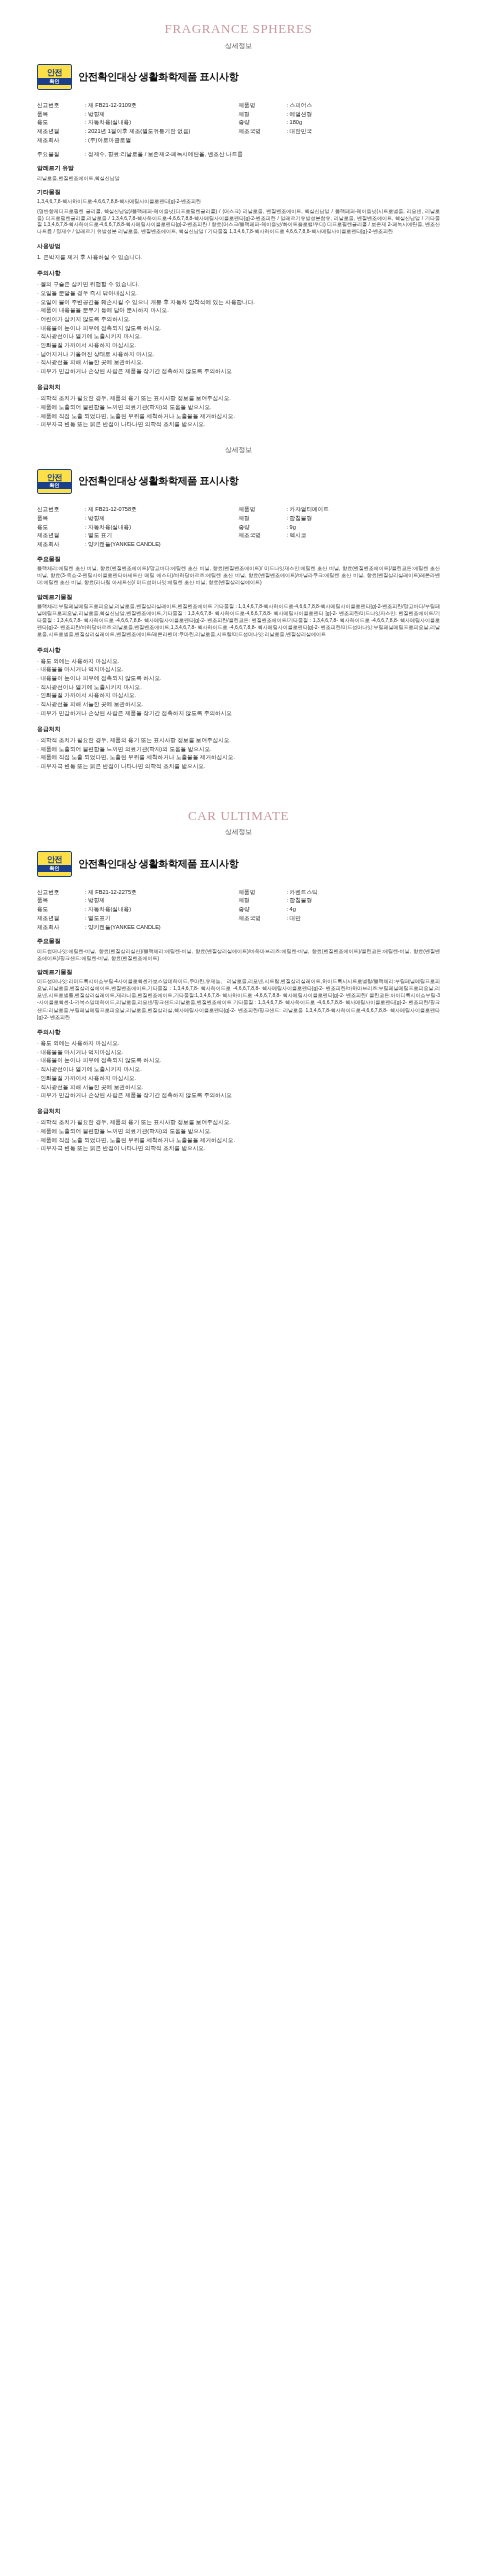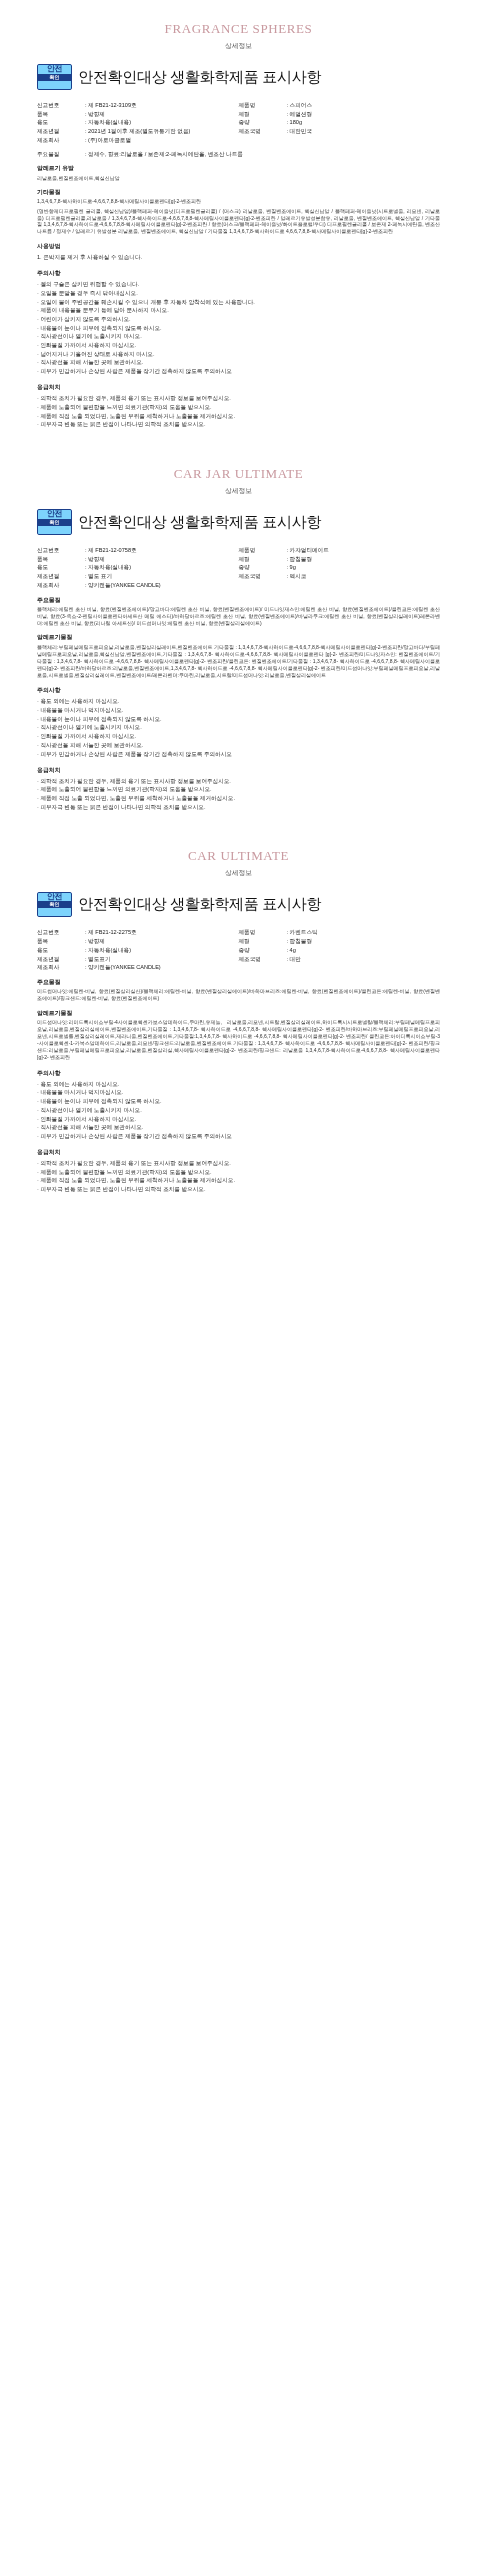--- a/index.html
+++ b/index.html
@@ -32,35 +32,35 @@
     display:flex;
     align-items:center;
     gap:6.2px;
     padding:3.7px 0 3.7px 0;
     margin-bottom:7.4px;
   }
   .kc-mark{
     width:33px;height:23.6px;
     border:1.2px solid #1b3f8b;
     border-radius:1.9px;
-    display:flex;flex-direction:column;align-items:center;justify-content:flex-start;
-    background:#7dd3fc;
+    display:flex;flex-direction:column;align-items:center;justify-content:center;
+    background:#fde047;
     flex:0 0 auto;
     position:relative;
   }
   .kc-mark .kc-top{
     font-size:8px;font-weight:bold;color:#1b3f8b;letter-spacing:-0.6px;line-height:7.4px;
   }
   .kc-mark .kc-bot{
     font-size:5px;font-weight:bold;color:#fff;background:#1b3f8b;
     width:100%;text-align:center;line-height:6.8px;margin-top:1.2px;
   }
   .banner-title{
-    font-size:15px;
-    font-weight:normal;
+    font-size:10px;
+    font-weight:bold;
     color:#111;
     letter-spacing:-0.3px;
   }
 
   .meta{
     display:flex;
     font-size:5.6px;
     line-height:8.7px;
     color:#222;
     margin-bottom:5px;
@@ -207,21 +207,20 @@
       <li>· 의학적 조치가 필요한 경우, 제품의 용기 또는 표시사항 정보를 보여주십시오.</li>
       <li>· 제품에 노출되어 불편함을 느끼면 의료기관(학자)의 도움을 받으시오.</li>
       <li>· 제품에 직접 노출 되었다면, 노출된 부위를 세척하거나 노출물을 제거하십시오.</li>
       <li>· 피부자극 변동 또는 붉은 반점이 나타나면 의학적 조치를 받으시오.</li>
     </ul>
   </div>
 
   <div class="spacer-lg"></div>
 
   <div class="section">
-    <div class="sec-title">CAR JAR ULTIMATE</div>
     <div class="sec-sub">상세정보</div>
 
     <div class="banner">
       <div class="kc-mark">
         <div class="kc-top">안전</div>
         <div class="kc-bot">확인</div>
       </div>
       <div class="banner-title">안전확인대상 생활화학제품 표시사항</div>
     </div>
 

